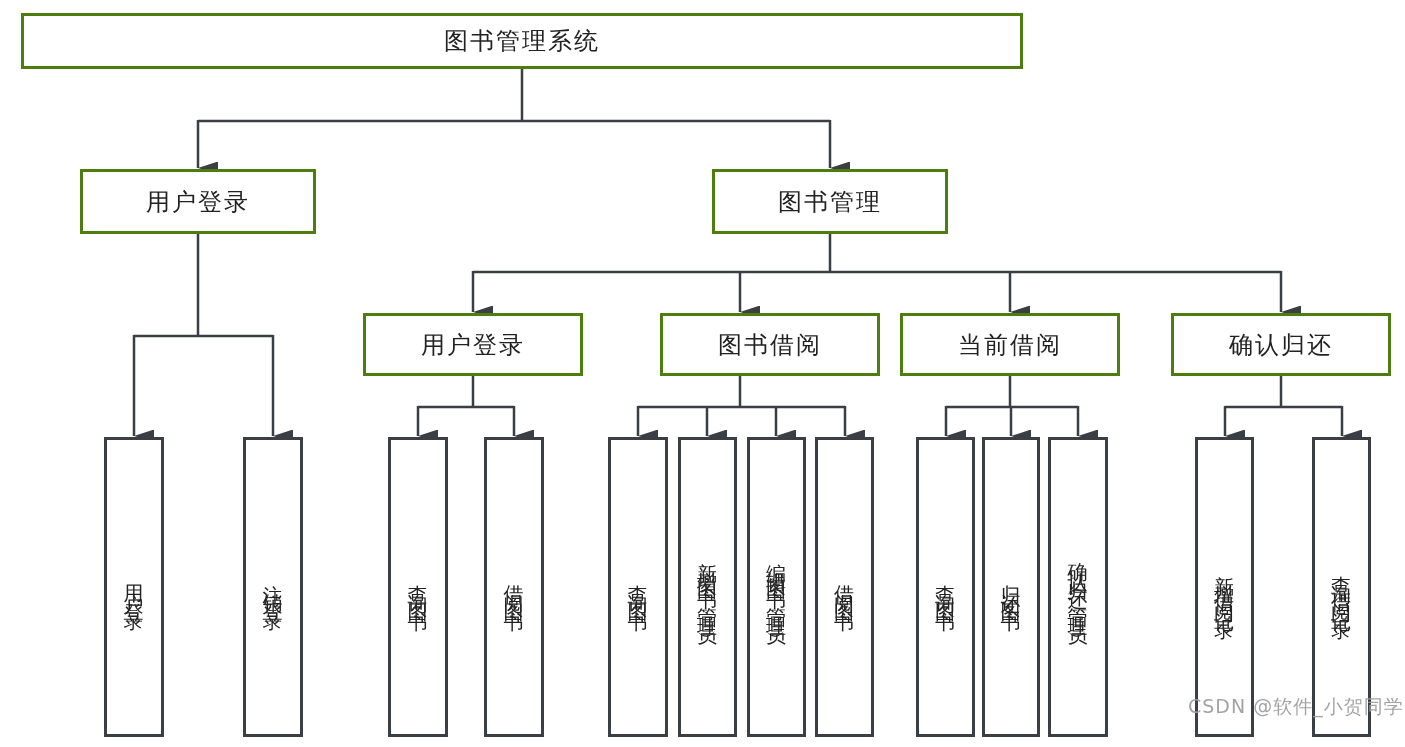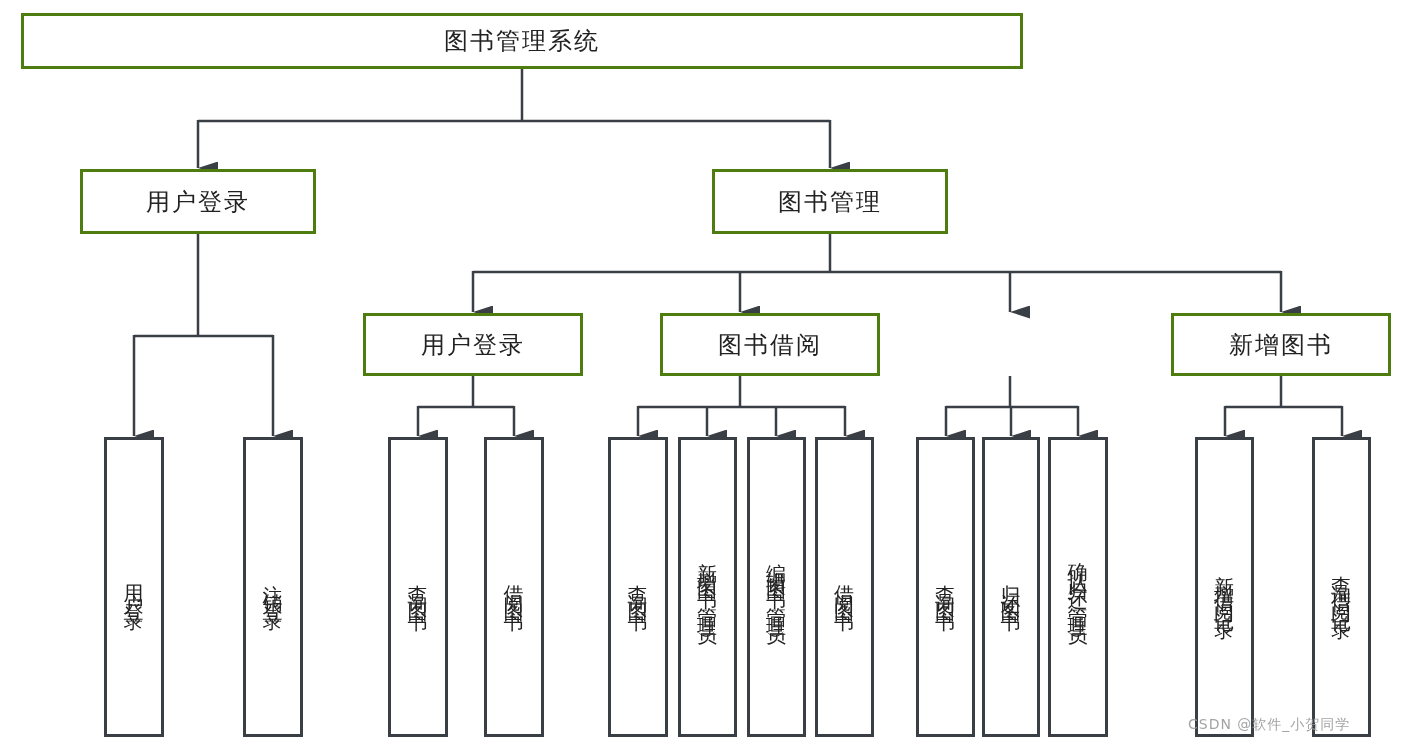--- a/index.html
+++ b/index.html
@@ -57,22 +57,22 @@
   .v7  { left: 747px;  top: 437px; width: 59px; height: 300px; }
   .v8  { left: 815px;  top: 437px; width: 59px; height: 300px; }
   .v9  { left: 916px;  top: 437px; width: 59px; height: 300px; }
   .v10 { left: 982px;  top: 437px; width: 58px; height: 300px; }
   .v11 { left: 1048px; top: 437px; width: 60px; height: 300px; }
   .v12 { left: 1195px; top: 437px; width: 59px; height: 300px; }
   .v13 { left: 1312px; top: 437px; width: 59px; height: 300px; }
   .watermark {
     position: absolute;
     left: 1188px;
-    top: 716px;
-    font-size: 14px;
+    top: 694px;
+    font-size: 19px;
     color: rgba(158,158,158,0.95);
     white-space: nowrap;
     z-index: 5;
     letter-spacing: 1px;
   }
 </style>
 </head>
 <body>
 
 <div class="stage">
@@ -127,21 +127,22 @@
     </g>
   </svg>
 
   <div class="hbox b-root">图书管理系统</div>
 
   <div class="hbox b-user-login">用户登录</div>
   <div class="hbox b-book-mgmt">图书管理</div>
 
   <div class="hbox b-new-book">用户登录</div>
   <div class="hbox b-book-borrow">图书借阅</div>
-  <div class="hbox b-borrow-record">新增图书</div>
+  <div class="hbox b-cur-borrow">当前借阅</div>
+  <div class="hbox b-borrow-record">确认归还</div>
 
   <div class="vbox v1">用户登录</div>
   <div class="vbox v2">注销登录</div>
 
   <div class="vbox v3">查询图书</div>
   <div class="vbox v4">借阅图书</div>
 
   <div class="vbox v5">查询图书</div>
   <div class="vbox v6">新增图书（管理员）</div>
   <div class="vbox v7">编辑图书（管理员）</div>

